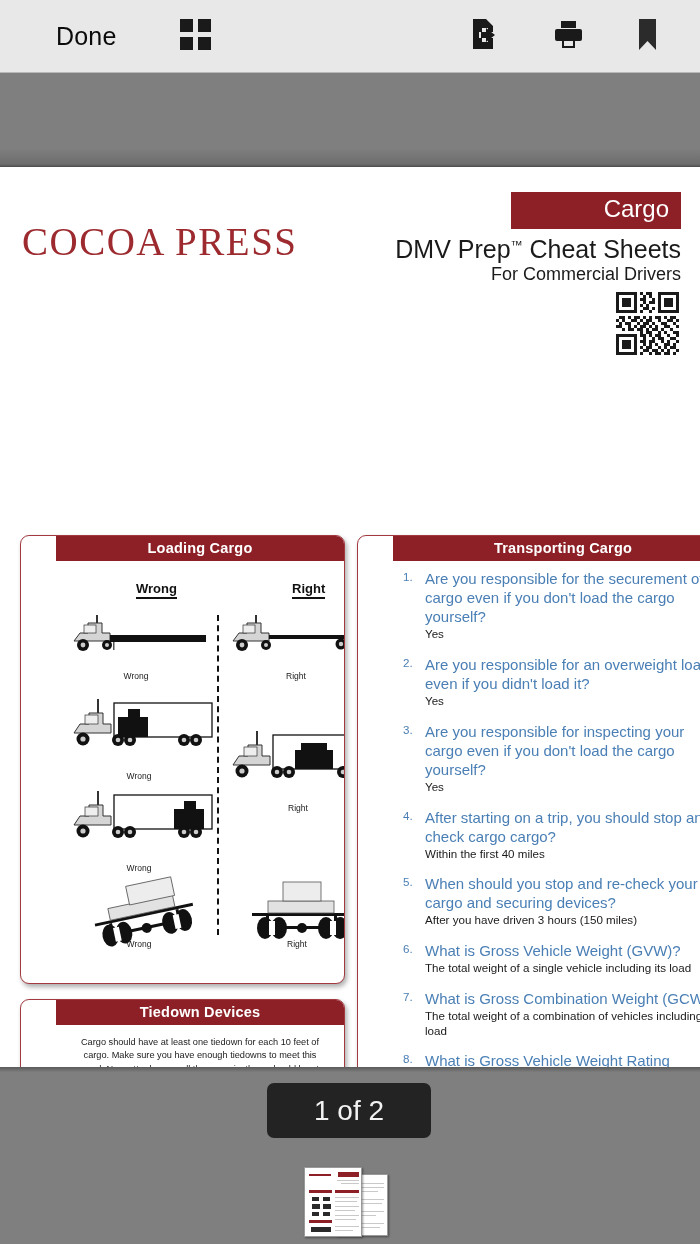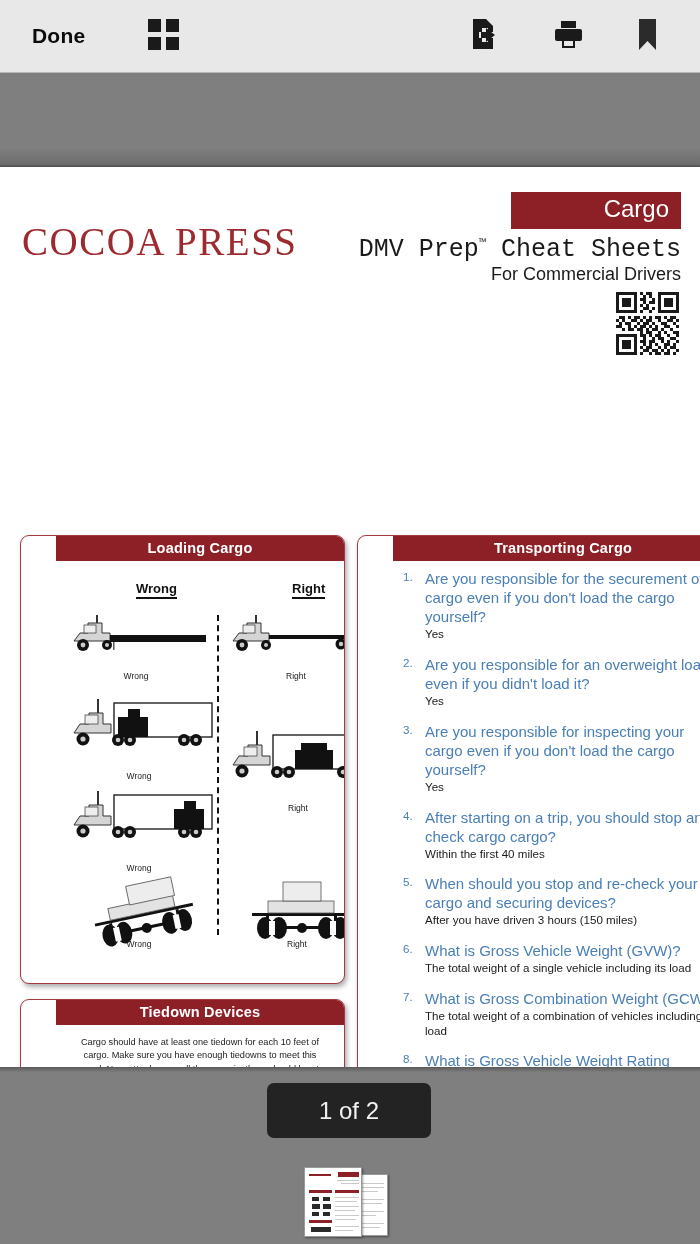--- a/index.html
+++ b/index.html
@@ -13,25 +13,24 @@
 
   
   .toolbar {
     position: absolute; top: 0; left: 0;
     width: 700px; height: 73px;
     background: #e8e8e8;
     border-bottom: 1px solid #b9b9b9;
     display: flex; align-items: center;
   }
   .tb-done {
-    margin-left: 32px;
-    font-size: 21px; color: #0b0b0b;
+    margin-left: 56px;
+    font-size: 25px; color: #0b0b0b;
     letter-spacing: .2px;
     font-family: "Liberation Sans", sans-serif;
-    font-weight: bold;
   }
   .tb-grid { margin-left: 62px; display: block; }
   .tb-spacer { flex: 1; }
   .tb-icon { display: block; }
   .tb-export { margin-right: 52px; }
   .tb-print  { margin-right: 54px; }
   .tb-book   { margin-right: 43px; }
 
   
   .backdrop {
@@ -59,21 +58,21 @@
     position: absolute; right: 19px; top: 25px;
     width: 170px; height: 37px;
     background: #8d2026;
     color: #fff;
     font-size: 24px;
     text-align: right;
     padding: 3px 12px 0 0;
   }
   .dmv-title {
     position: absolute; right: 19px; top: 68px;
-    font-family: Liberation Mono, monospace;
+    font-family: Liberation Sans, sans-serif;
     font-size: 25px; color: #1a1a1a;
     text-align: right; white-space: nowrap;
   }
   .dmv-title sup { font-size: 12px; vertical-align: super; }
   .dmv-sub {
     position: absolute; right: 19px; top: 97px;
     font-size: 18px; color: #1a1a1a;
     text-align: right; white-space: nowrap;
   }
   .qr { position: absolute; right: 19px; top: 125px; }
@@ -166,21 +165,21 @@
     position: absolute; left: 0; top: 1067px;
     width: 700px; height: 177px;
     background: linear-gradient(#5a5a5a 0%, #7f7f7f 3%, #7f7f7f 100%);
   }
   .page-indicator {
     position: absolute; left: 267px; top: 1083px;
     width: 164px; height: 55px;
     background: #232323;
     border-radius: 7px;
     color: #f2f2f2;
-    font-size: 24px;
+    font-size: 28px;
     display: flex; align-items: center; justify-content: center;
   }
   .thumbstrip {
     position: absolute; left: 0; top: 1160px;
     width: 700px; height: 84px;
     display: flex; align-items: center; justify-content: center;
   }
   .thumb-wrap { position: relative; width: 116px; height: 74px; }
   .thumb {
     position: absolute;

